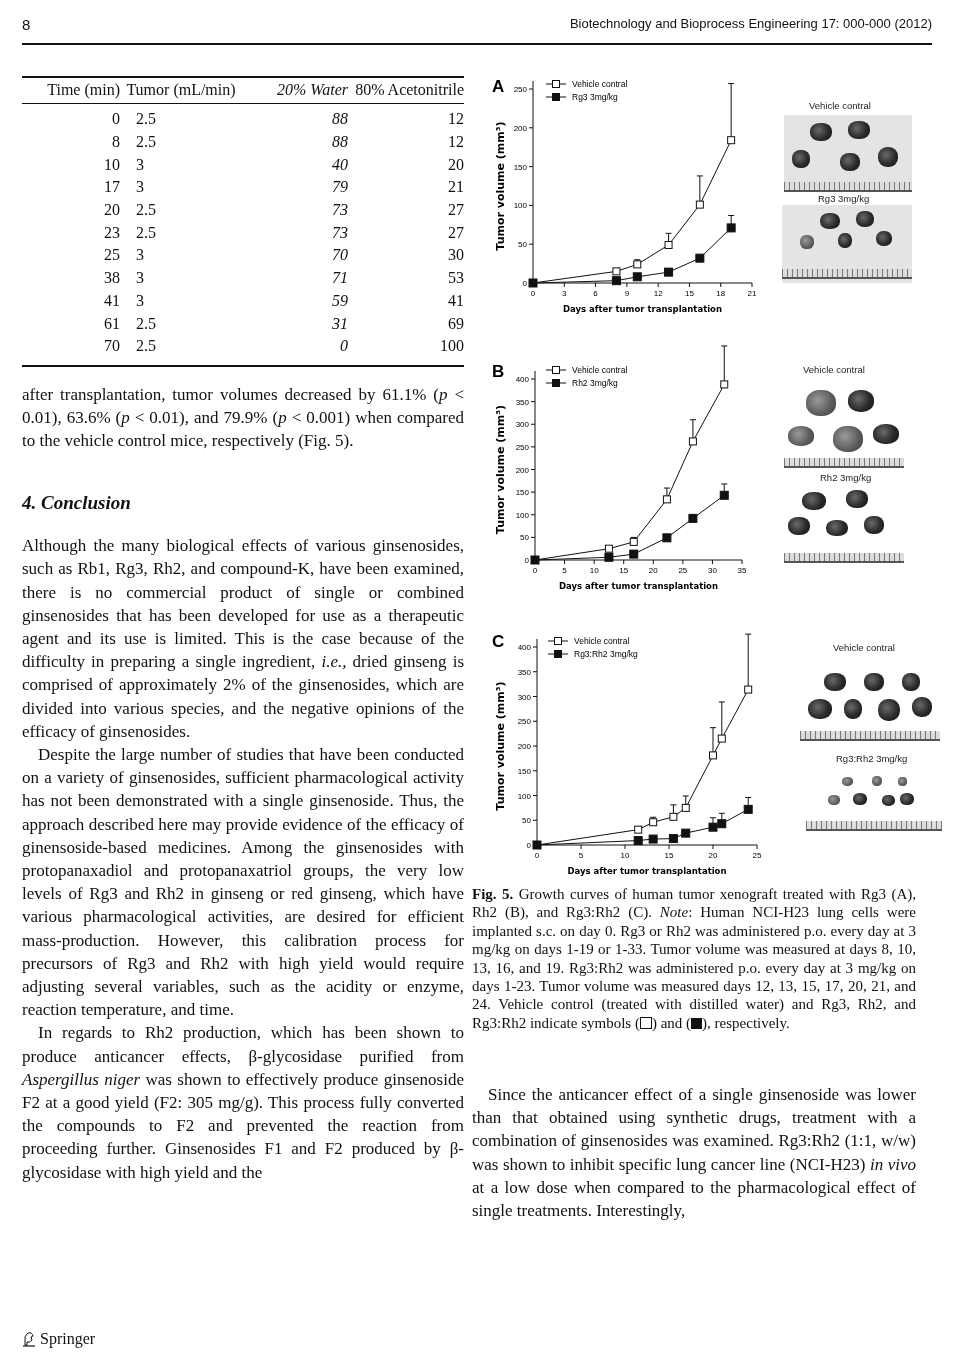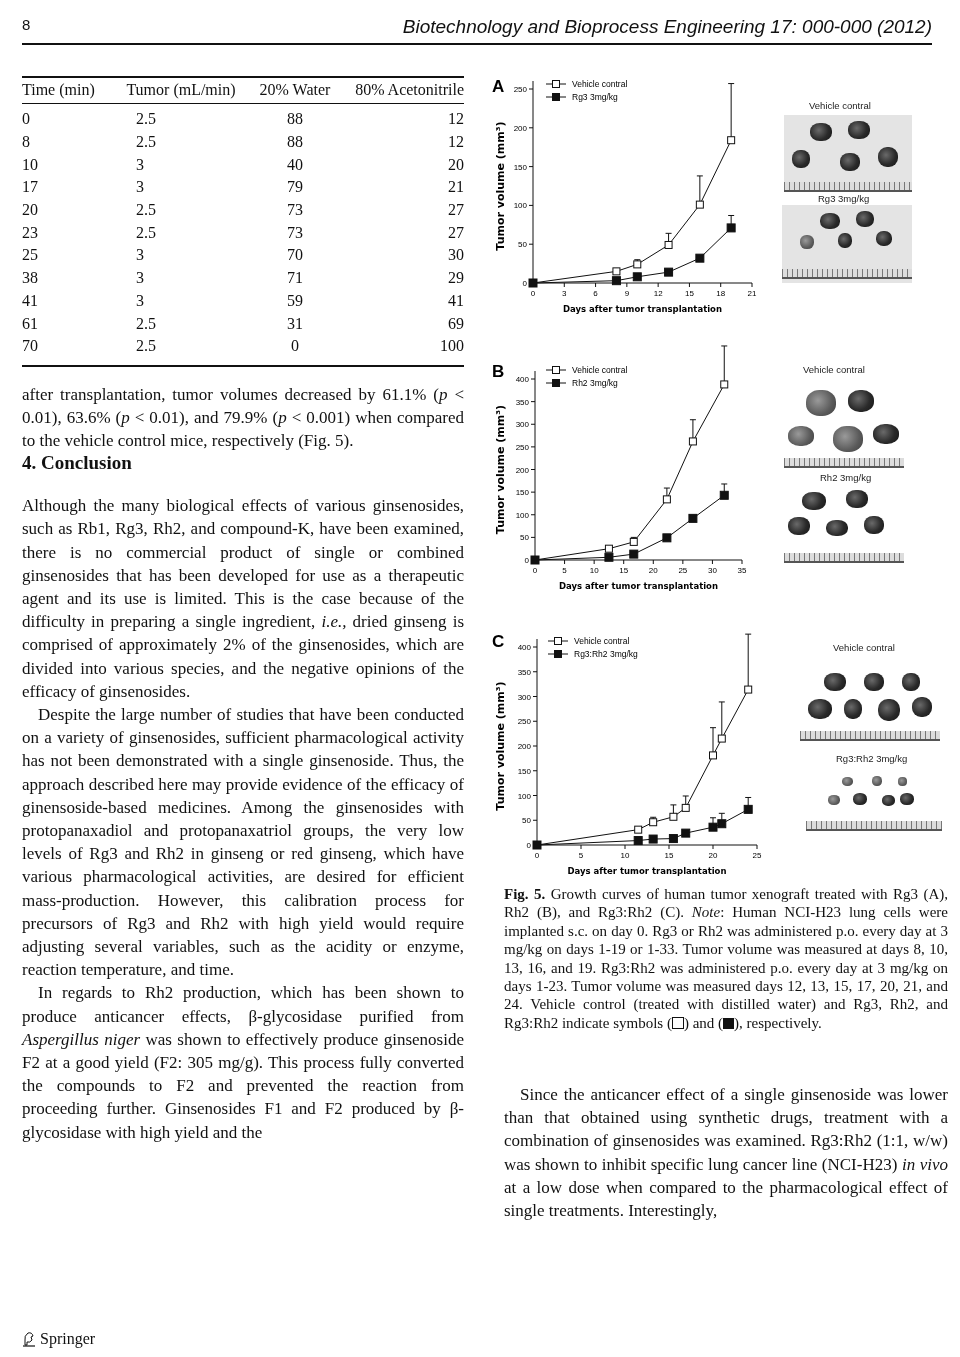--- a/index.html
+++ b/index.html
@@ -1,42 +1,42 @@
 <!DOCTYPE html>
 <html><head>
 <meta charset="utf-8">
 <style>
   html, body { margin:0; padding:0; background:#fff; }
   body { width:960px; height:1357px; position:relative; overflow:hidden; color:#111;
          font-family:"Liberation Serif", "DejaVu Serif", serif; }
   .hdr-num { position:absolute; left:22px; top:16px; font-family:"Liberation Sans", sans-serif; font-size:15px; }
-  .hdr-journal { position:absolute; right:28px; top:16px; font-family:"Liberation Sans", sans-serif; font-size:19px;font-style:italic; }
+  .hdr-journal { position:absolute; right:28px; top:16px; font-family:"Liberation Sans", sans-serif; font-size:13px; }
   .hdr-rule { position:absolute; left:22px; right:28px; top:43px; height:2px; background:#111; }
 
   .col-left { position:absolute; left:22px; top:68px; width:442px; }
   .tbl-caption { font-size:16.5px; line-height:20px; text-align:justify; margin:0; }
   .tbl-caption b { font-weight:bold; }
   table.hplc { width:442px; border-collapse:collapse; margin-top:8px; font-size:16px; }
   table.hplc thead tr { border-top:2px solid #111; border-bottom:1.5px solid #111; }
   table.hplc th { font-weight:normal; padding:3px 0 4px 0; white-space:nowrap; }
   table.hplc td { padding:0; height:22.7px; }
   table.hplc tbody tr:first-child td { padding-top:4px; }
   table.hplc tbody tr:last-child { border-bottom:2px solid #111; }
   table.hplc tbody tr:last-child td { padding-bottom:7px; }
-  .c1 { width:98px; text-align:left; }
+  .c1 { width:98px; text-align:right; }
   .c2 { width:122px; }
   .c2 span { display:inline-block; margin-left:16px; }
-  .c3 { width:106px; text-align:center; }
+  .c3 { width:106px; text-align:right;font-style:italic; }
   .c4 { text-align:right; }
 
   .para { font-size:17px; line-height:23.2px; text-align:justify; margin:0; }
   .indent { text-indent:16px; }
   .sec-title { font-size:19px; font-weight:bold; margin:0; }
 
-  .col-right { position:absolute; left:504px; width:444px; }
+  .col-right { position:absolute; left:472px; width:444px; }
   .fig-caption { font-size:15px; line-height:18.4px; text-align:justify; margin:0; }
   .fig-caption b { font-weight:bold; }
   .sym-open { display:inline-block; width:10px; height:10px; border:1.5px solid #111; vertical-align:-1px; }
   .sym-filled { display:inline-block; width:11px; height:11px; background:#111; vertical-align:-1px; }
 
   .chart { position:absolute; }
   .chart svg { display:block; }
   .photo { position:absolute; font-family:"Liberation Sans", sans-serif; }
   .photo .lbl { position:absolute; font-size:9.5px; color:#222; white-space:nowrap; }
   .photo .plate { position:absolute; background:#e4e4e4; }
@@ -104,21 +104,21 @@
         <tr>
           <td class="c1">25</td>
           <td class="c2"><span>3</span></td>
           <td class="c3">70</td>
           <td class="c4">30</td>
         </tr>
         <tr>
           <td class="c1">38</td>
           <td class="c2"><span>3</span></td>
           <td class="c3">71</td>
-          <td class="c4">29</td>
+          <td class="c4">53</td>
         </tr>
         <tr>
           <td class="c1">41</td>
           <td class="c2"><span>3</span></td>
           <td class="c3">59</td>
           <td class="c4">41</td>
         </tr>
         <tr>
           <td class="c1">61</td>
           <td class="c2"><span>2.5</span></td>
@@ -129,21 +129,21 @@
           <td class="c1">70</td>
           <td class="c2"><span>2.5</span></td>
           <td class="c3">0</td>
           <td class="c4">100</td>
         </tr>
       </tbody>
   </table>
 
   <p class="para" style="margin-top:16px;" id="results-p">after transplantation, tumor volumes decreased by 61.1% (<i>p</i> &lt; 0.01), 63.6% (<i>p</i> &lt; 0.01), and 79.9% (<i>p</i> &lt; 0.001) when compared to the vehicle control mice, respectively (Fig. 5).</p>
 
-  <p class="sec-title" style="">4. Conclusion</p>
+  <p class="sec-title" style="margin-top:40px;font-style:italic;">4. Conclusion</p>
 
   <p class="para" style="margin-top:20px;"><span>Although the many biological effects of various ginsenosides, such as Rb1, Rg3, Rh2, and compound-K, have been examined, there is no commercial product of single or combined ginsenosides that has been developed for use as a therapeutic agent and its use is limited. This is the case because of the difficulty in preparing a single ingredient,</span> <i>i.e.,</i><span> dried ginseng is comprised of approximately 2% of the ginsenosides, which are divided into various species, and the negative opinions of the efficacy of ginsenosides.</span></p>
   <p class="para indent">Despite the large number of studies that have been conducted on a variety of ginsenosides, sufficient pharmacological activity has not been demonstrated with a single ginsenoside. Thus, the approach described here may provide evidence of the efficacy of ginensoside-based medicines. Among the ginsenosides with protopanaxadiol and protopanaxatriol groups, the very low levels of Rg3 and Rh2 in ginseng or red ginseng, which have various pharmacological activities, are desired for efficient mass-production. However, this calibration process for precursors of Rg3 and Rh2 with high yield would require adjusting several variables, such as the acidity or enzyme, reaction temperature, and time.</p>
   <p class="para indent"><span>In regards to Rh2 production, which has been shown to produce anticancer effects, β-glycosidase purified from </span><i>Aspergillus niger</i><span> was shown to effectively produce ginsenoside F2 at a good yield (F2: 305 mg/g). This process fully converted the compounds to F2 and prevented the reaction from proceeding further. Ginsenosides F1 and F2 produced by β-glycosidase with high yield and the</span></p>
 </div>
 
 <div class="chart" id="chartA" style="left:488px; top:72px;">
     <svg width="280" height="255">
       <line x1="45" y1="211" x2="264" y2="211" stroke="#111" stroke-width="1"></line>
       <line x1="45" y1="211" x2="45" y2="9" stroke="#111" stroke-width="1"></line>

